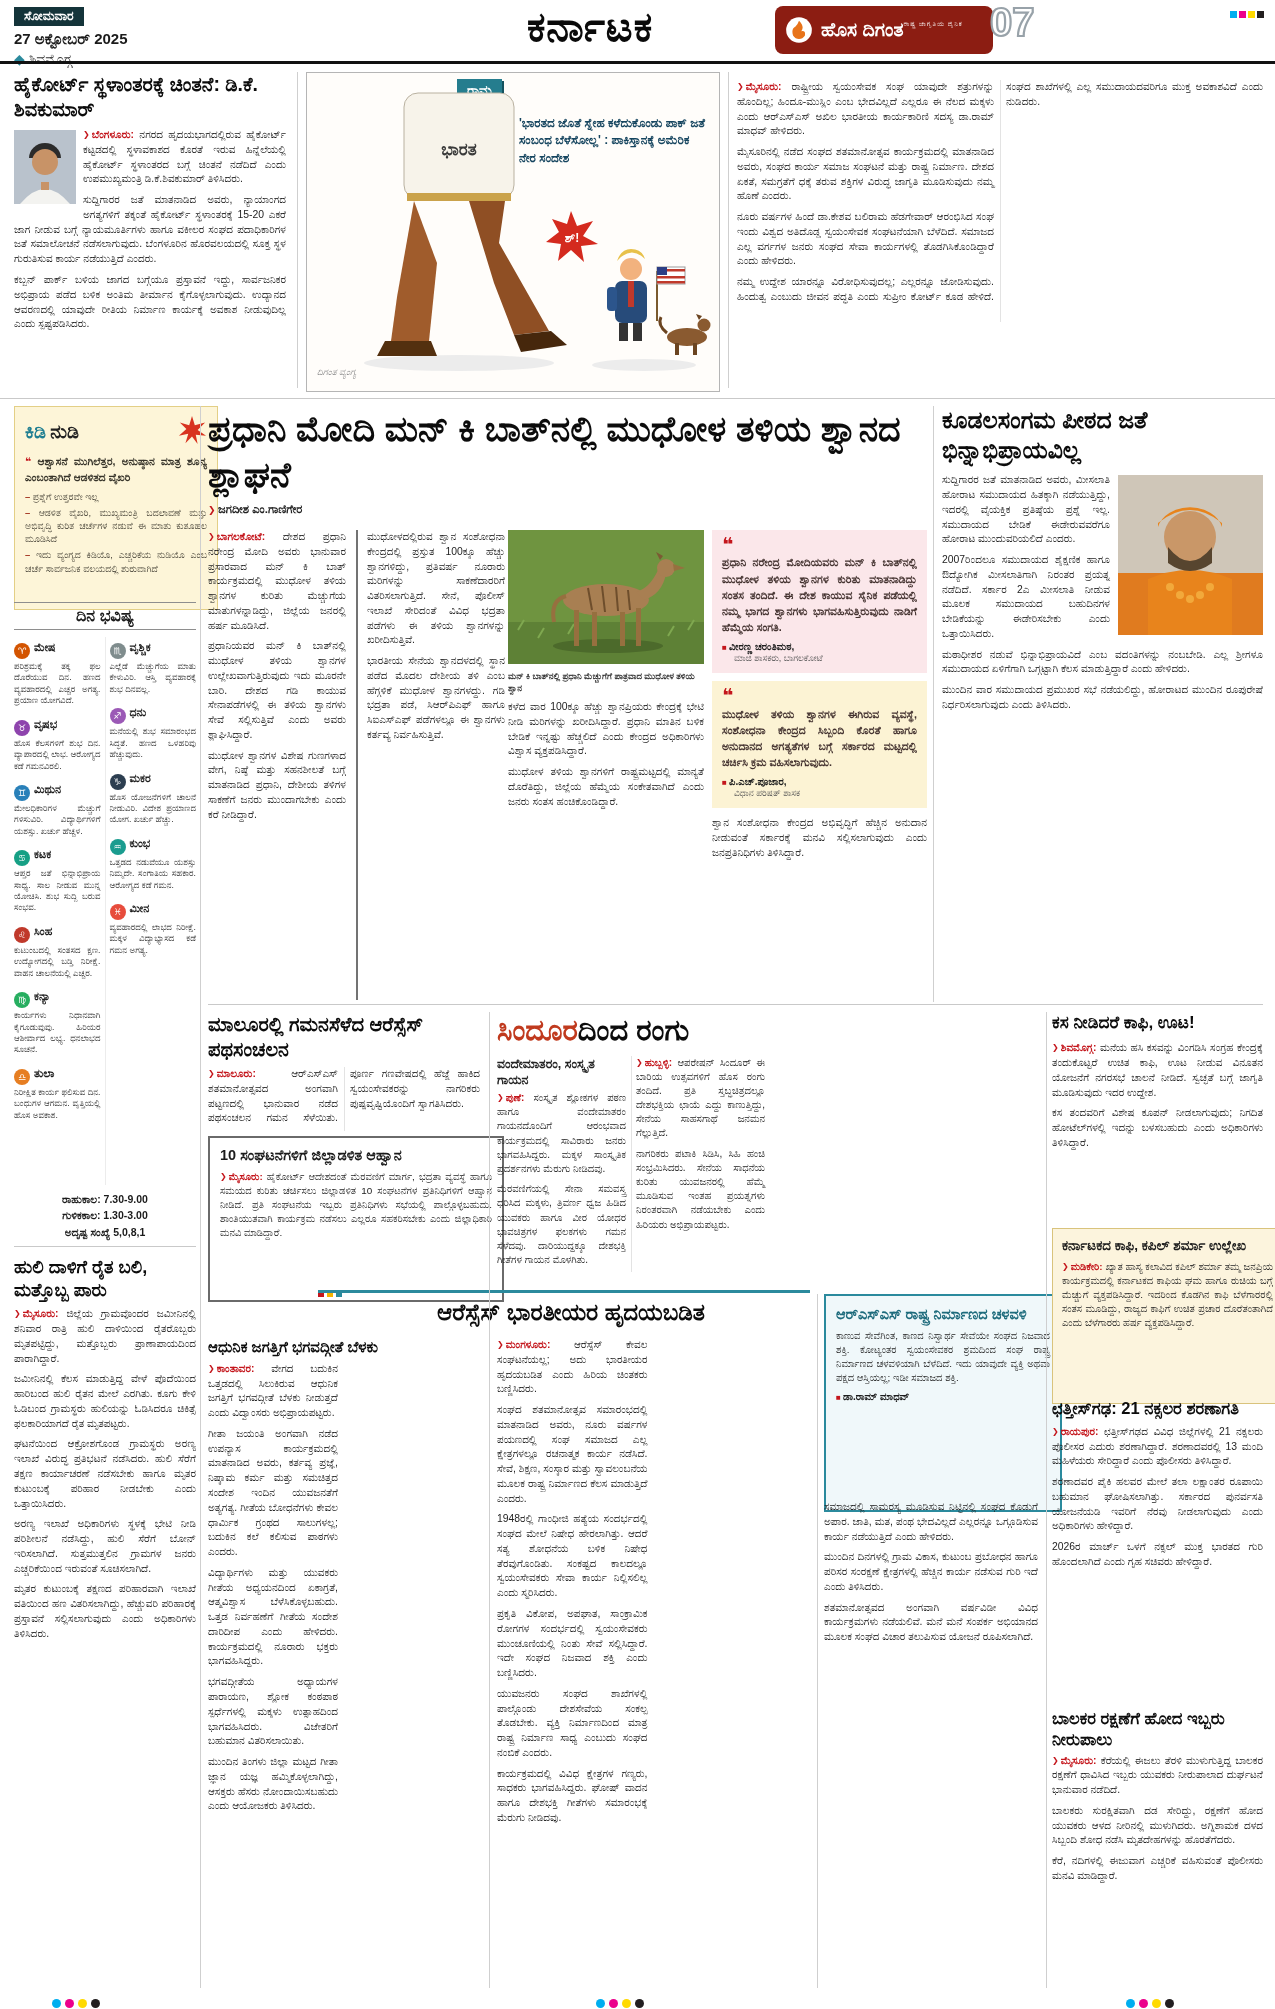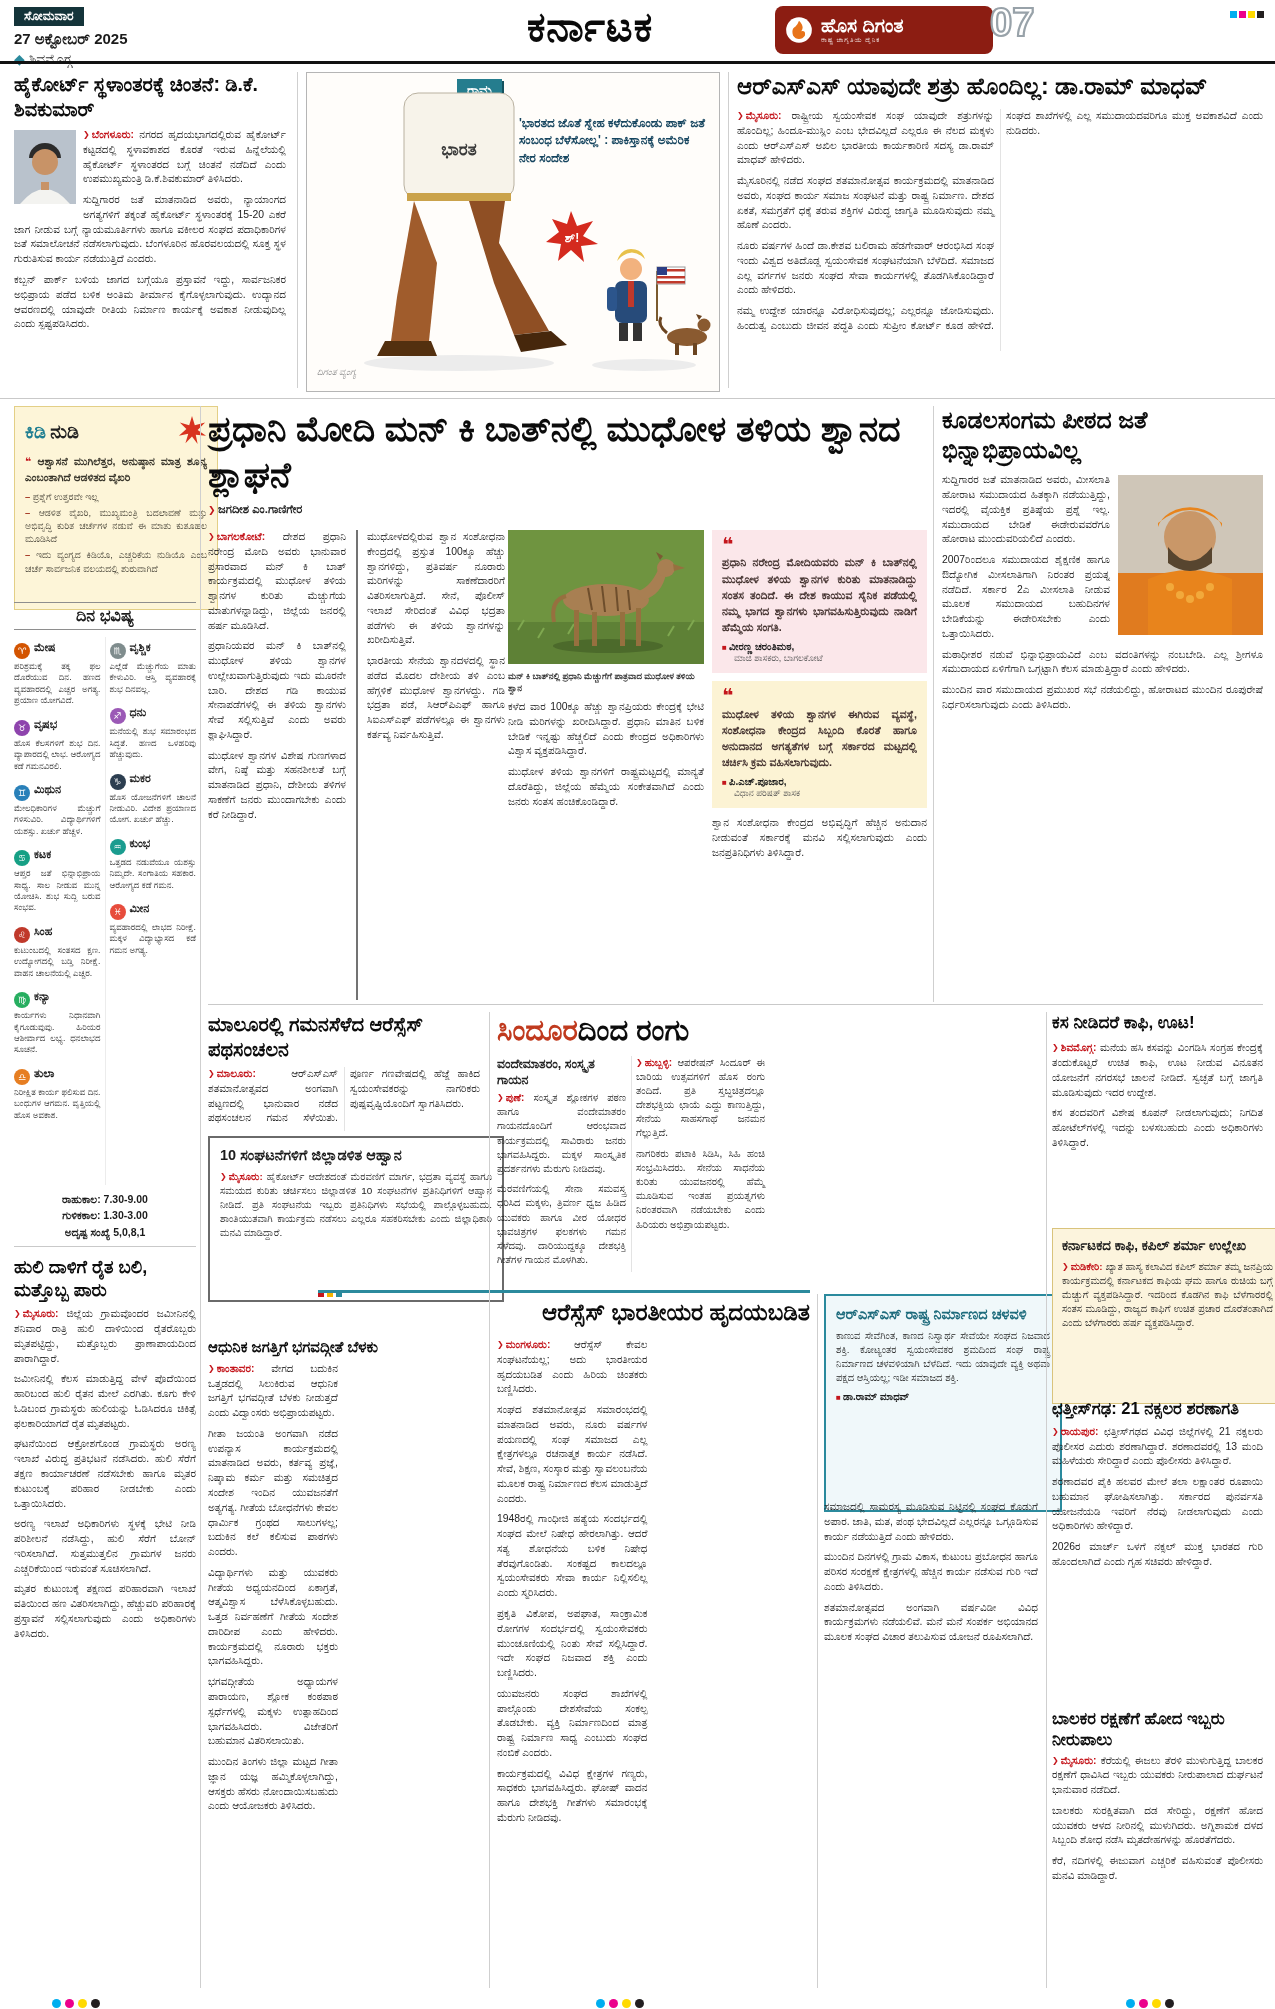--- a/index.html
+++ b/index.html
@@ -78,21 +78,21 @@
   </div>
   <div class="abs sect-title" style="left:390px;top:4px;width:400px">ಕರ್ನಾಟಕ</div>
 
   <div class="abs mast" style="left:775px;top:6px;width:198px;height:42px">
     <span style="display:inline-flex">
       <svg width="28" height="28" viewBox="0 0 24 24">
           <circle cx="12" cy="12" r="11" fill="#ffffff"></circle>
           <path d="M12 4 q5 5 2 9 q4 -1 3 4 a6 6 0 0 1 -10 0 q-2 -6 2 -8 q2 -2 3 -5z" fill="#e8731a"></path>
         </svg>
     </span>
-    <span style="display:flex;flex-direction:column">
+    <span style="display:flex;">
       <span class="mname">ಹೊಸ ದಿಗಂತ</span>
       <span class="mtag">ರಾಷ್ಟ್ರ ಜಾಗೃತಿಯ ದೈನಿಕ</span>
     </span>
   </div>
   <div class="abs pagenum" style="left:990px;top:2px">07</div>
 
   <div class="abs" style="left:1230px;top:4px">
     <span class="regsq" style="background:#00aeef"></span><span class="regsq" style="background:#ec008c"></span><span class="regsq" style="background:#ffd900"></span><span class="regsq" style="background:#231f20"></span>
   </div>
 
@@ -161,21 +161,20 @@
         <rect x="366" y="268" width="4" height="12" fill="#6b4420"></rect>
         <rect x="384" y="268" width="4" height="12" fill="#6b4420"></rect>
       </svg>
     </span>
     <div class="abs" style="left:10px;top:294px;font-size:9px;color:#8a8a8a;font-style:italic">ದಿಗಂತ ವ್ಯಂಗ್ಯ</div>
   </div>
 
   <div class="abs vline" style="left:728px;top:72px;height:316px"></div>
 
   <div class="abs clip" style="left:737px;top:72px;width:526px;height:318px">
-    <h2 class="hl" style="font-size:23px">ಆರ್‌ಎಸ್‌ಎಸ್ ಯಾವುದೇ ಶತ್ರು ಹೊಂದಿಲ್ಲ: ಡಾ.ರಾಮ್ ಮಾಧವ್</h2>
     <div class="bodytxt cols2" style="margin-top:8px;height:242px">
       <p class="para"><span class="dl">ಮೈಸೂರು:</span> <span>ರಾಷ್ಟ್ರೀಯ ಸ್ವಯಂಸೇವಕ ಸಂಘ ಯಾವುದೇ ಶತ್ರುಗಳನ್ನು ಹೊಂದಿಲ್ಲ; ಹಿಂದೂ-ಮುಸ್ಲಿಂ ಎಂಬ ಭೇದವಿಲ್ಲದೆ ಎಲ್ಲರೂ ಈ ನೆಲದ ಮಕ್ಕಳು ಎಂದು ಆರ್‌ಎಸ್‌ಎಸ್ ಅಖಿಲ ಭಾರತೀಯ ಕಾರ್ಯಕಾರಿಣಿ ಸದಸ್ಯ ಡಾ.ರಾಮ್ ಮಾಧವ್ ಹೇಳಿದರು.</span></p>
 
     <p class="para">ಮೈಸೂರಿನಲ್ಲಿ ನಡೆದ ಸಂಘದ ಶತಮಾನೋತ್ಸವ ಕಾರ್ಯಕ್ರಮದಲ್ಲಿ ಮಾತನಾಡಿದ ಅವರು, ಸಂಘದ ಕಾರ್ಯ ಸಮಾಜ ಸಂಘಟನೆ ಮತ್ತು ರಾಷ್ಟ್ರ ನಿರ್ಮಾಣ. ದೇಶದ ಏಕತೆ, ಸಮಗ್ರತೆಗೆ ಧಕ್ಕೆ ತರುವ ಶಕ್ತಿಗಳ ವಿರುದ್ಧ ಜಾಗೃತಿ ಮೂಡಿಸುವುದು ನಮ್ಮ ಹೊಣೆ ಎಂದರು.</p>
         <p class="para">ನೂರು ವರ್ಷಗಳ ಹಿಂದೆ ಡಾ.ಕೇಶವ ಬಲಿರಾಮ ಹೆಡಗೇವಾರ್ ಆರಂಭಿಸಿದ ಸಂಘ ಇಂದು ವಿಶ್ವದ ಅತಿದೊಡ್ಡ ಸ್ವಯಂಸೇವಕ ಸಂಘಟನೆಯಾಗಿ ಬೆಳೆದಿದೆ. ಸಮಾಜದ ಎಲ್ಲ ವರ್ಗಗಳ ಜನರು ಸಂಘದ ಸೇವಾ ಕಾರ್ಯಗಳಲ್ಲಿ ತೊಡಗಿಸಿಕೊಂಡಿದ್ದಾರೆ ಎಂದು ಹೇಳಿದರು.</p>
         <p class="para">ನಮ್ಮ ಉದ್ದೇಶ ಯಾರನ್ನೂ ವಿರೋಧಿಸುವುದಲ್ಲ; ಎಲ್ಲರನ್ನೂ ಜೋಡಿಸುವುದು. ಹಿಂದುತ್ವ ಎಂಬುದು ಜೀವನ ಪದ್ಧತಿ ಎಂದು ಸುಪ್ರೀಂ ಕೋರ್ಟ್ ಕೂಡ ಹೇಳಿದೆ. ಸಂಘದ ಶಾಖೆಗಳಲ್ಲಿ ಎಲ್ಲ ಸಮುದಾಯದವರಿಗೂ ಮುಕ್ತ ಅವಕಾಶವಿದೆ ಎಂದು ನುಡಿದರು.</p>
       </div>
   </div>
 
   <div class="abs hline" style="left:0;top:398px;width:1275px"></div>
@@ -419,21 +418,21 @@
 
   <div class="abs borderbox clip" style="left:208px;top:1136px;width:272px;height:146px">
     <p class="bt">10 ಸಂಘಟನೆಗಳಿಗೆ ಜಿಲ್ಲಾಡಳಿತ ಆಹ್ವಾನ</p>
     <p class="para bodytxt" style="font-size:9.9px"><span class="dl">ಮೈಸೂರು:</span> <span>ಹೈಕೋರ್ಟ್ ಆದೇಶದಂತೆ ಮೆರವಣಿಗೆ ಮಾರ್ಗ, ಭದ್ರತಾ ವ್ಯವಸ್ಥೆ ಹಾಗೂ ಸಮಯದ ಕುರಿತು ಚರ್ಚಿಸಲು ಜಿಲ್ಲಾಡಳಿತ 10 ಸಂಘಟನೆಗಳ ಪ್ರತಿನಿಧಿಗಳಿಗೆ ಆಹ್ವಾನ ನೀಡಿದೆ. ಪ್ರತಿ ಸಂಘಟನೆಯ ಇಬ್ಬರು ಪ್ರತಿನಿಧಿಗಳು ಸಭೆಯಲ್ಲಿ ಪಾಲ್ಗೊಳ್ಳಬಹುದು. ಶಾಂತಿಯುತವಾಗಿ ಕಾರ್ಯಕ್ರಮ ನಡೆಸಲು ಎಲ್ಲರೂ ಸಹಕರಿಸಬೇಕು ಎಂದು ಜಿಲ್ಲಾಧಿಕಾರಿ ಮನವಿ ಮಾಡಿದ್ದಾರೆ.</span></p>
   </div>
 
   <span class="abs" style="left:318px;top:1283px">
     <span class="sq" style="background:#c4161c"></span><span class="sq" style="background:#f4b400"></span><span class="sq" style="background:#2b8a9d"></span>
   </span>
   <div class="abs tealrule" style="left:318px;top:1290px;width:492px;height:3px"></div>
-  <h2 class="abs hl" style="left:318px;top:1298px;width:492px;text-align:right;font-size:23px">ಆರೆಸ್ಸೆಸ್ ಭಾರತೀಯರ ಹೃದಯಬಡಿತ</h2>
+  <h2 class="abs hl" style="left:325px;top:1298px;width:492px;text-align:center;font-size:23px">ಆರೆಸ್ಸೆಸ್ ಭಾರತೀಯರ ಹೃದಯಬಡಿತ</h2>
 
   <div class="abs" style="left:208px;top:1338px;width:272px">
     <h3 class="hl" style="font-size:15px">ಆಧುನಿಕ ಜಗತ್ತಿಗೆ ಭಗವದ್ಗೀತೆ ಬೆಳಕು</h3>
     <div class="bodytxt cols2 clip" style="margin-top:5px;height:600px">
       <p class="para"><span class="dl">ಕಾಂತಾವರ:</span> <span>ವೇಗದ ಬದುಕಿನ ಒತ್ತಡದಲ್ಲಿ ಸಿಲುಕಿರುವ ಆಧುನಿಕ ಜಗತ್ತಿಗೆ ಭಗವದ್ಗೀತೆ ಬೆಳಕು ನೀಡುತ್ತದೆ ಎಂದು ವಿದ್ವಾಂಸರು ಅಭಿಪ್ರಾಯಪಟ್ಟರು.</span></p>
 
     <p class="para">ಗೀತಾ ಜಯಂತಿ ಅಂಗವಾಗಿ ನಡೆದ ಉಪನ್ಯಾಸ ಕಾರ್ಯಕ್ರಮದಲ್ಲಿ ಮಾತನಾಡಿದ ಅವರು, ಕರ್ತವ್ಯ ಪ್ರಜ್ಞೆ, ನಿಷ್ಕಾಮ ಕರ್ಮ ಮತ್ತು ಸಮಚಿತ್ತದ ಸಂದೇಶ ಇಂದಿನ ಯುವಜನತೆಗೆ ಅತ್ಯಗತ್ಯ. ಗೀತೆಯ ಬೋಧನೆಗಳು ಕೇವಲ ಧಾರ್ಮಿಕ ಗ್ರಂಥದ ಸಾಲುಗಳಲ್ಲ; ಬದುಕಿನ ಕಲೆ ಕಲಿಸುವ ಪಾಠಗಳು ಎಂದರು.</p>
         <p class="para">ವಿದ್ಯಾರ್ಥಿಗಳು ಮತ್ತು ಯುವಕರು ಗೀತೆಯ ಅಧ್ಯಯನದಿಂದ ಏಕಾಗ್ರತೆ, ಆತ್ಮವಿಶ್ವಾಸ ಬೆಳೆಸಿಕೊಳ್ಳಬಹುದು. ಒತ್ತಡ ನಿರ್ವಹಣೆಗೆ ಗೀತೆಯ ಸಂದೇಶ ದಾರಿದೀಪ ಎಂದು ಹೇಳಿದರು. ಕಾರ್ಯಕ್ರಮದಲ್ಲಿ ನೂರಾರು ಭಕ್ತರು ಭಾಗವಹಿಸಿದ್ದರು.</p>
         <p class="para">ಭಗವದ್ಗೀತೆಯ ಅಧ್ಯಾಯಗಳ ಪಾರಾಯಣ, ಶ್ಲೋಕ ಕಂಠಪಾಠ ಸ್ಪರ್ಧೆಗಳಲ್ಲಿ ಮಕ್ಕಳು ಉತ್ಸಾಹದಿಂದ ಭಾಗವಹಿಸಿದರು. ವಿಜೇತರಿಗೆ ಬಹುಮಾನ ವಿತರಿಸಲಾಯಿತು.</p>
         <p class="para">ಮುಂದಿನ ತಿಂಗಳು ಜಿಲ್ಲಾ ಮಟ್ಟದ ಗೀತಾ ಜ್ಞಾನ ಯಜ್ಞ ಹಮ್ಮಿಕೊಳ್ಳಲಾಗಿದ್ದು, ಆಸಕ್ತರು ಹೆಸರು ನೋಂದಾಯಿಸಬಹುದು ಎಂದು ಆಯೋಜಕರು ತಿಳಿಸಿದರು.</p>

